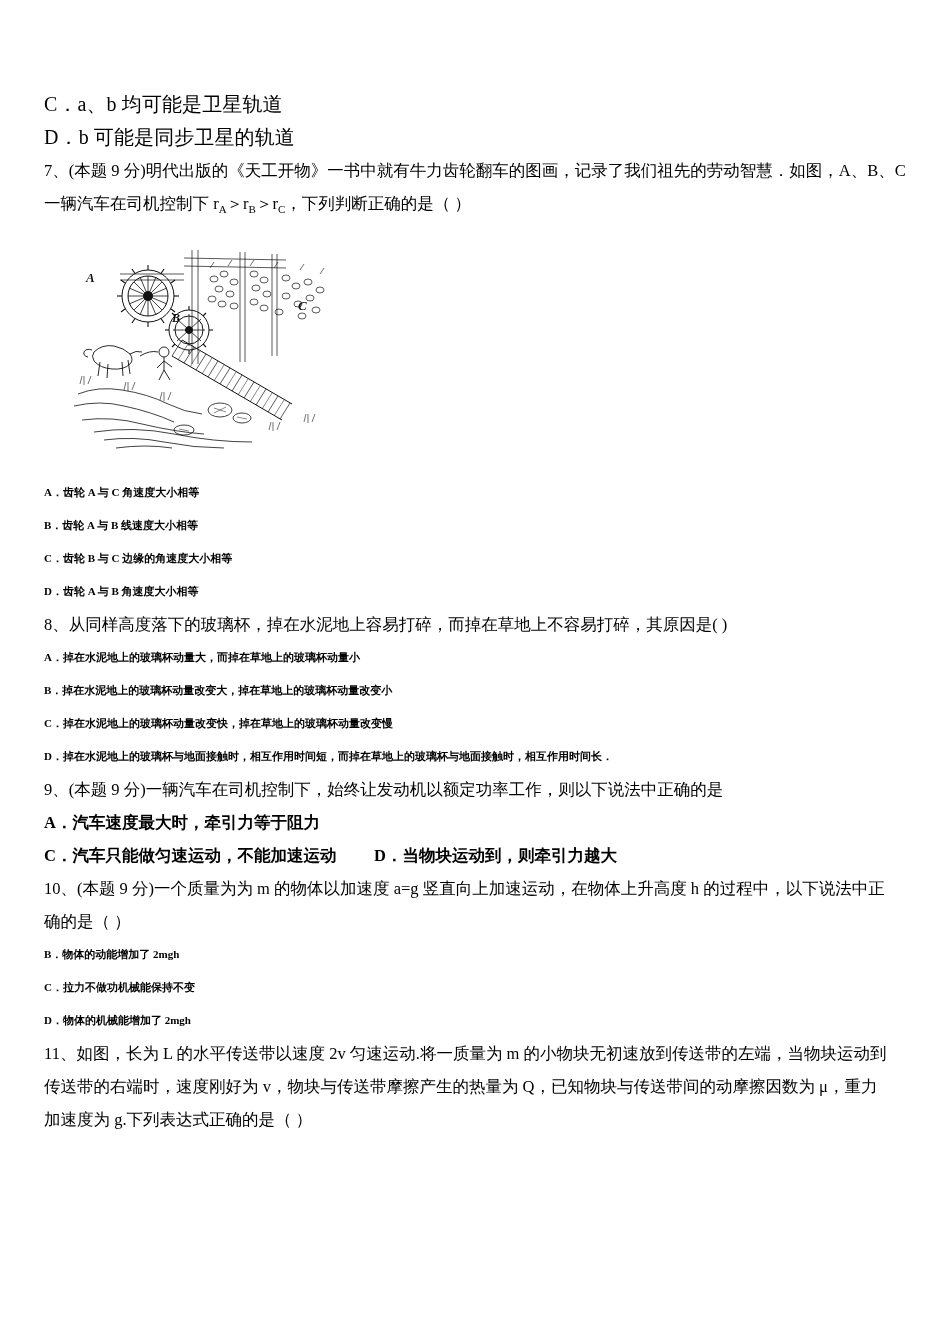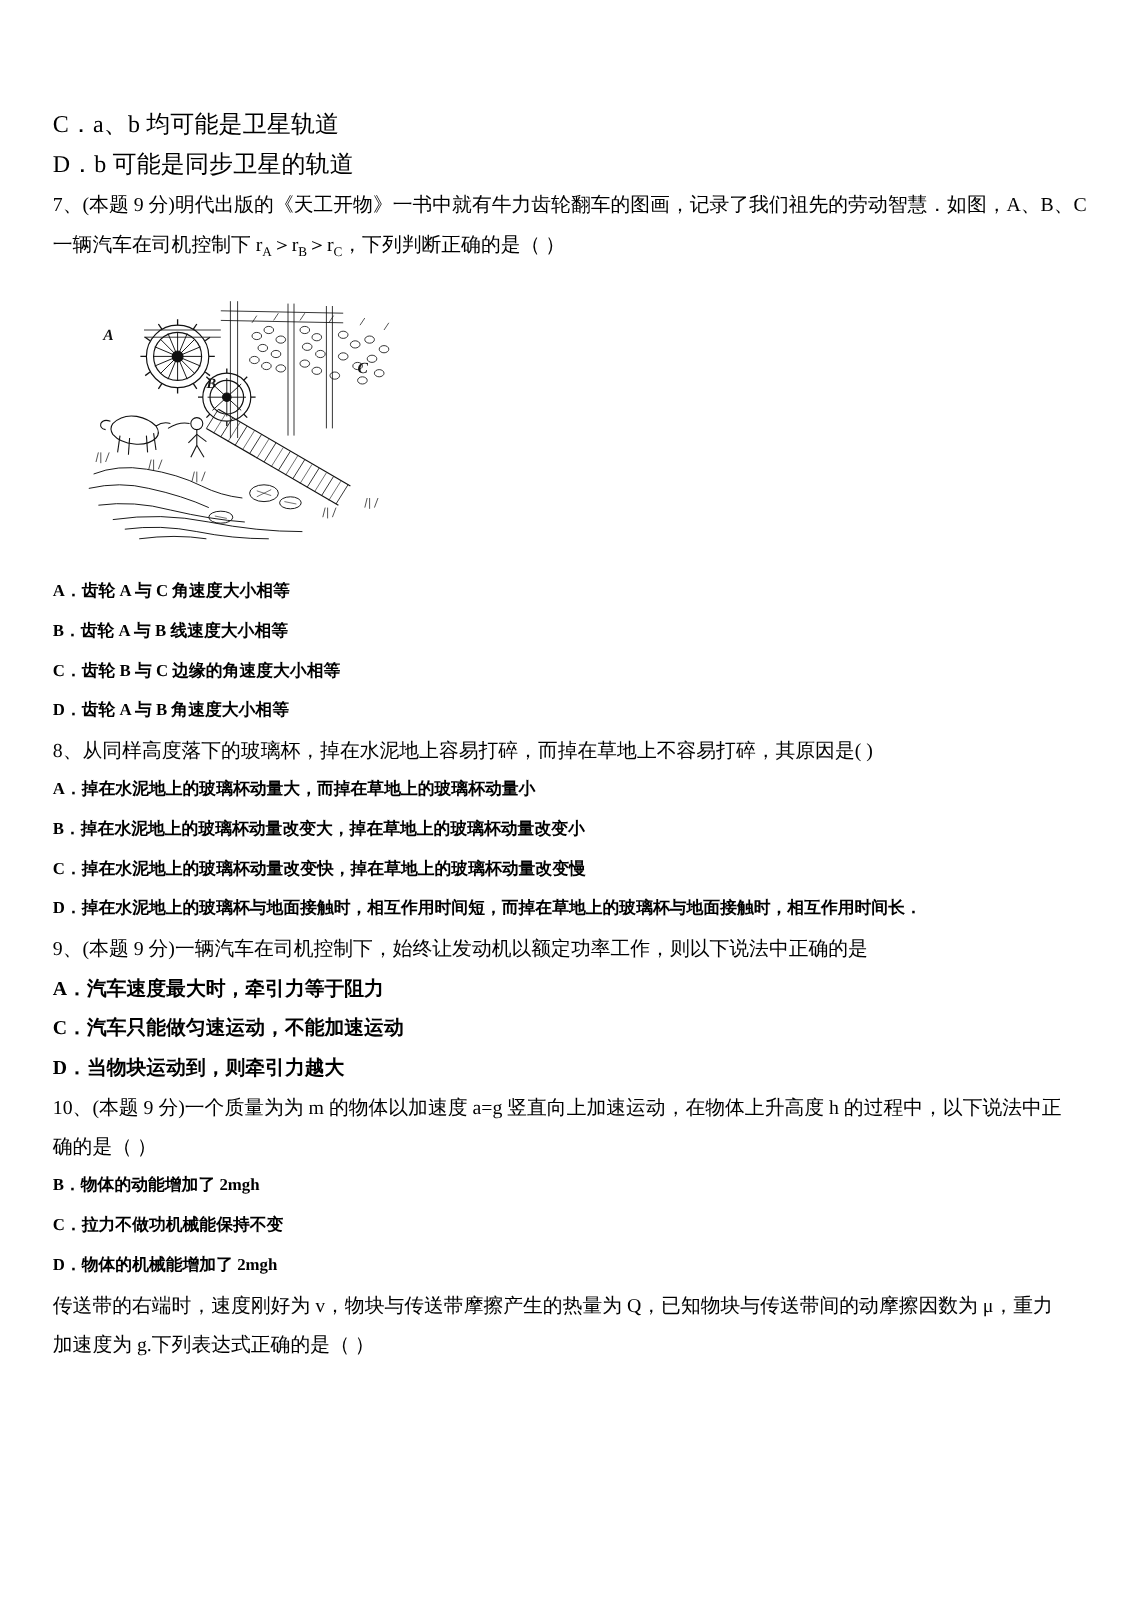--- a/index.html
+++ b/index.html
@@ -28,21 +28,21 @@
     top: 88px;
     width: 862px;
   }
   .line {
     font-size: 20px;
     line-height: 33px;
     white-space: pre-wrap;
     letter-spacing: 0.1px;
   }
   .opt {
-    font-size: 14px;
+    font-size: 11px;
     line-height: 33px;
     font-weight: bold;
   }
   .q {
     font-size: 16.5px;
     line-height: 33px;
   }
   .sub { font-size: 11px; vertical-align: sub; }
   .figure-wrap {
     margin-top: 18px;
@@ -54,21 +54,20 @@
     width: 290px;
     height: 210px;
     position: relative;
   }
   .fig-svg { display:block; }
   .answers-2col {
     display: flex;
     font-size: 16.5px;
     line-height: 33px;
     font-weight: bold;
-    flex-direction: column;
   }
   .answers-2col .c1 { width: 330px; }
   .answers-2col .c2 { flex: 1; }
   .q-block { margin-top: 0px; }
 </style>
 </head>
 <body>
 
 <div class="page">
   <div class="content">
@@ -294,18 +293,19 @@
 
     <div class="q-block">
       <div class="q">10、(本题 9 分)一个质量为为 m 的物体以加速度 a=g 竖直向上加速运动，在物体上升高度 h 的过程中，以下说法中正</div>
       <div class="q">确的是（  ）</div>
       <div class="opt">B．物体的动能增加了 2mgh</div>
       <div class="opt">C．拉力不做功机械能保持不变</div>
       <div class="opt">D．物体的机械能增加了 2mgh</div>
     </div>
 
     <div class="q-block">
+      <div class="q">11、如图，长为 L 的水平传送带以速度 2v 匀速运动.将一质量为 m 的小物块无初速放到传送带的左端，当物块运动到</div>
       <div class="q">传送带的右端时，速度刚好为 v，物块与传送带摩擦产生的热量为 Q，已知物块与传送带间的动摩擦因数为 μ，重力</div>
       <div class="q">加速度为 g.下列表达式正确的是（          ）</div>
     </div>
 
   </div>
 </div>
 
 </body></html>

